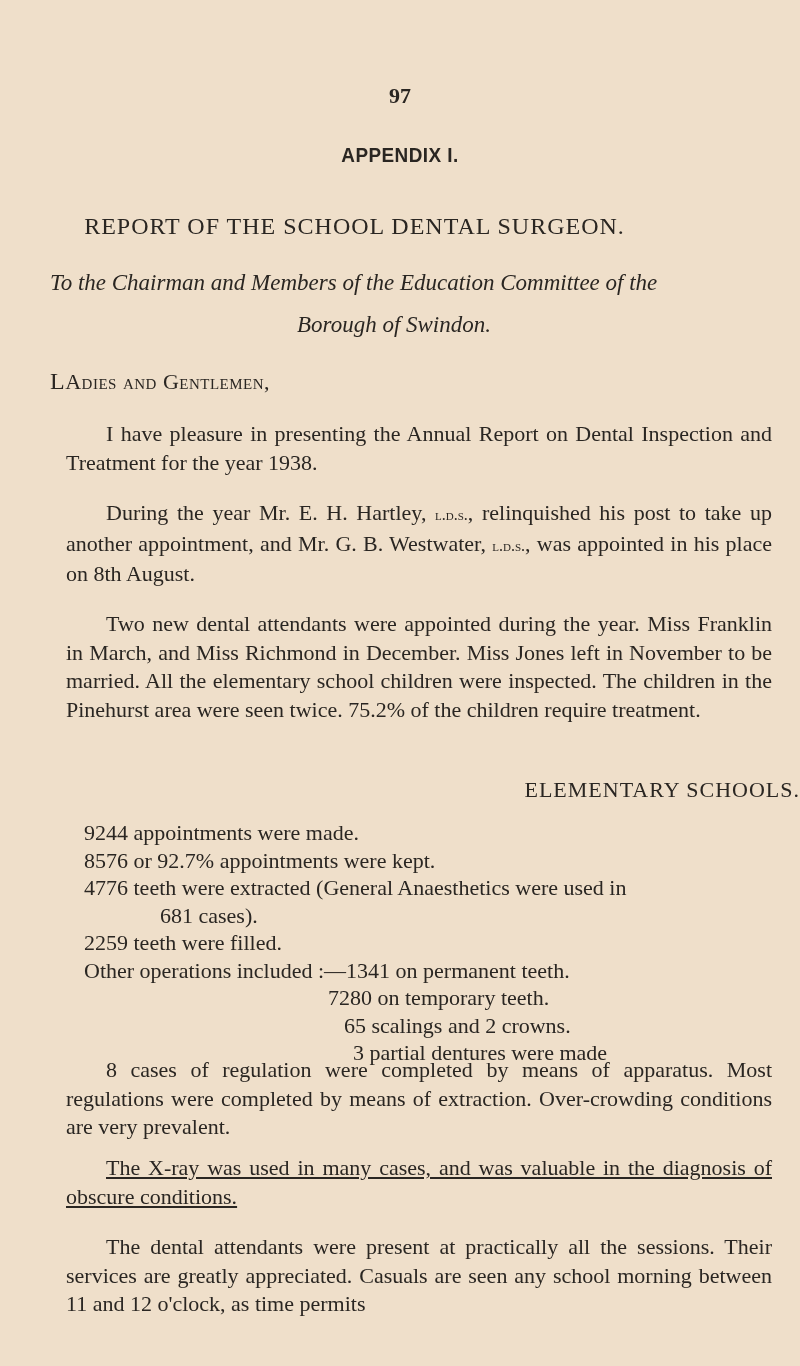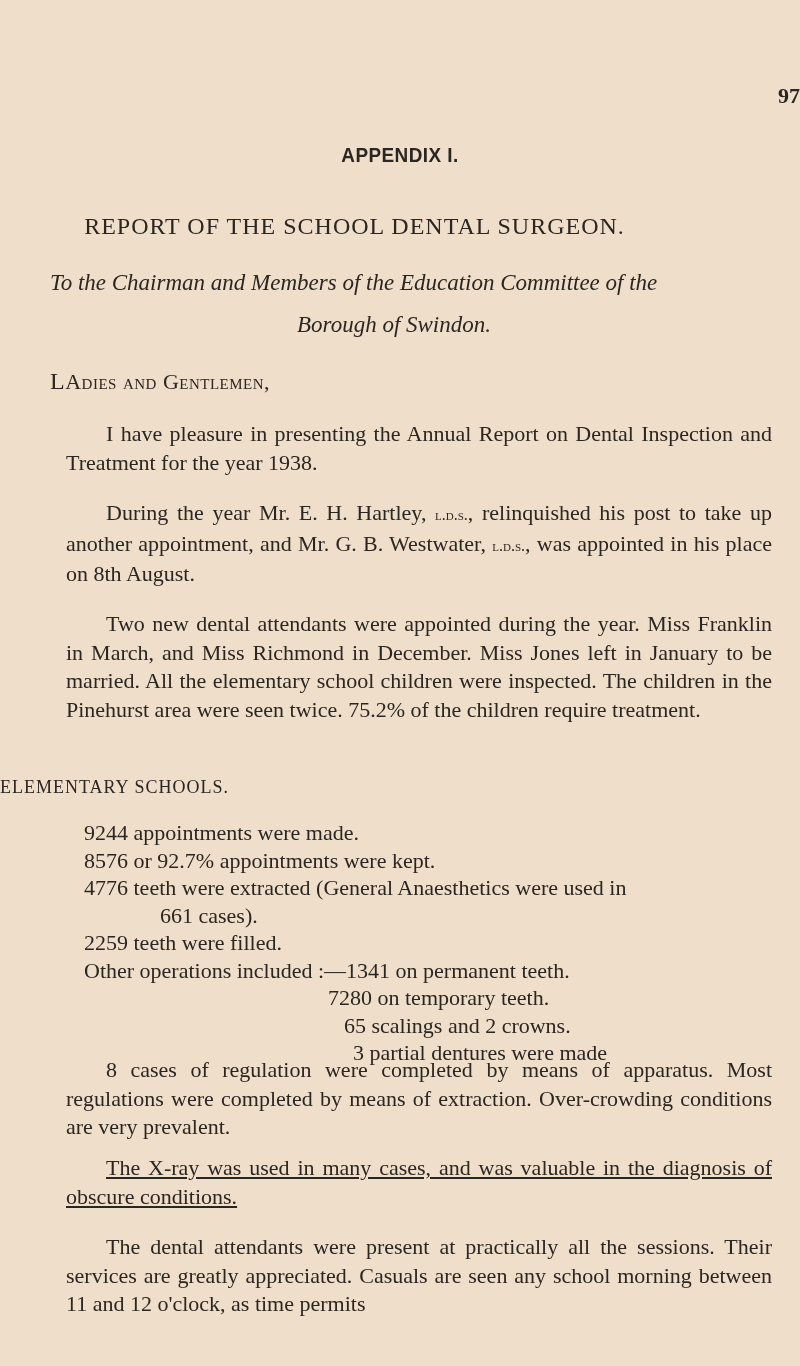--- a/index.html
+++ b/index.html
@@ -20,21 +20,21 @@
       left: 0;
       top: 0;
       width: 800px;
       height: 1366px;
     }
     .page-number {
       position: absolute;
       top: 83px;
       left: 0;
       width: 800px;
-      text-align: right;
+      text-align: center;
       font-size: 22px;
       font-weight: bold;
     }
     .appendix {
       position: absolute;
       top: 143px;
       left: 0;
       width: 800px;
       text-align: center;
       font-family: "Liberation Sans", "DejaVu Sans", sans-serif;
@@ -86,22 +86,22 @@
       font-size: 16px;
     }
     .p1 { top: 420px; }
     .p2 { top: 499px; }
     .p3 { top: 610px; }
     .section-heading {
       position: absolute;
       top: 777px;
       left: 0;
       width: 800px;
-      text-align: left;
-      font-size: 18px;
+      text-align: right;
+      font-size: 22px;
       letter-spacing: 1px;
     }
     .stats {
       position: absolute;
       top: 819px;
       left: 84px;
       width: 672px;
       font-size: 22px;
       line-height: 27.5px;
     }
@@ -133,29 +133,29 @@
   </div>
 
   <div class="salutation">
     <span class="big">L</span><span>Adies and Gentlemen,</span>
   </div>
 
   <div class="para p1">I have pleasure in presenting the Annual Report on Dental Inspection and Treatment for the year 1938.</div>
 
   <div class="para p2"><span>During the year Mr. E. H. Hartley, </span><span class="sc">l.d.s.</span><span>, relinquished his post to take up another appointment, and Mr. G. B. Westwater, </span><span class="sc">l.d.s.</span><span>, was appointed in his place on 8th August.</span></div>
 
-  <div class="para p3">Two new dental attendants were appointed during the year. Miss Franklin in March, and Miss Richmond in December.  Miss Jones left in January to be married.  All the elementary school children were inspected.  The children in the Pinehurst area were seen twice.  75.2% of the children require treatment.</div>
+  <div class="para p3">Two new dental attendants were appointed during the year. Miss Franklin in March, and Miss Richmond in December.  Miss Jones left in November to be married.  All the elementary school children were inspected.  The children in the Pinehurst area were seen twice.  75.2% of the children require treatment.</div>
 
   <div class="section-heading">ELEMENTARY SCHOOLS.</div>
 
   <div class="stats">
     <div class="stat-line">9244 appointments were made.</div>
     <div class="stat-line">8576 or 92.7% appointments were kept.</div>
     <div class="stat-line">4776 teeth were extracted (General Anaesthetics were used in</div>
-    <div class="stat-line indent">661 cases).</div>
+    <div class="stat-line indent">681 cases).</div>
     <div class="stat-line">2259 teeth were filled.</div>
     <div class="ops-line">Other operations included :—1341 on permanent teeth.</div>
     <div class="ops-sub r1">7280 on temporary teeth.</div>
     <div class="ops-sub r2">65 scalings and 2 crowns.</div>
     <div class="ops-sub r3">3 partial dentures were made</div>
   </div>
 
   <div class="para p4">8 cases of regulation were completed by means of apparatus. Most regulations were completed by means of extraction.  Over-crowding conditions are very prevalent.</div>
 
   <div class="para p5">The X-ray was used in many cases, and was valuable in the diagnosis of obscure conditions.</div>

